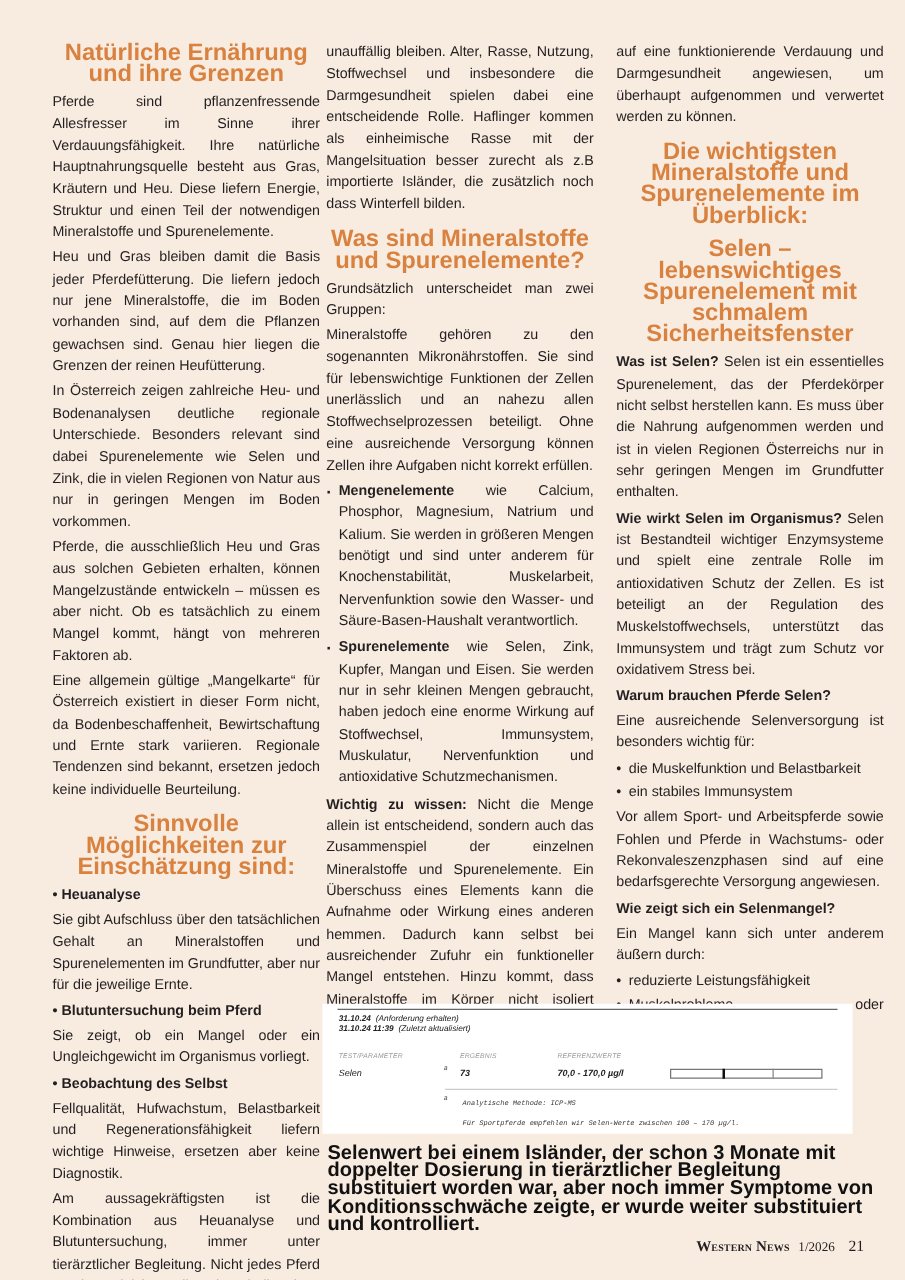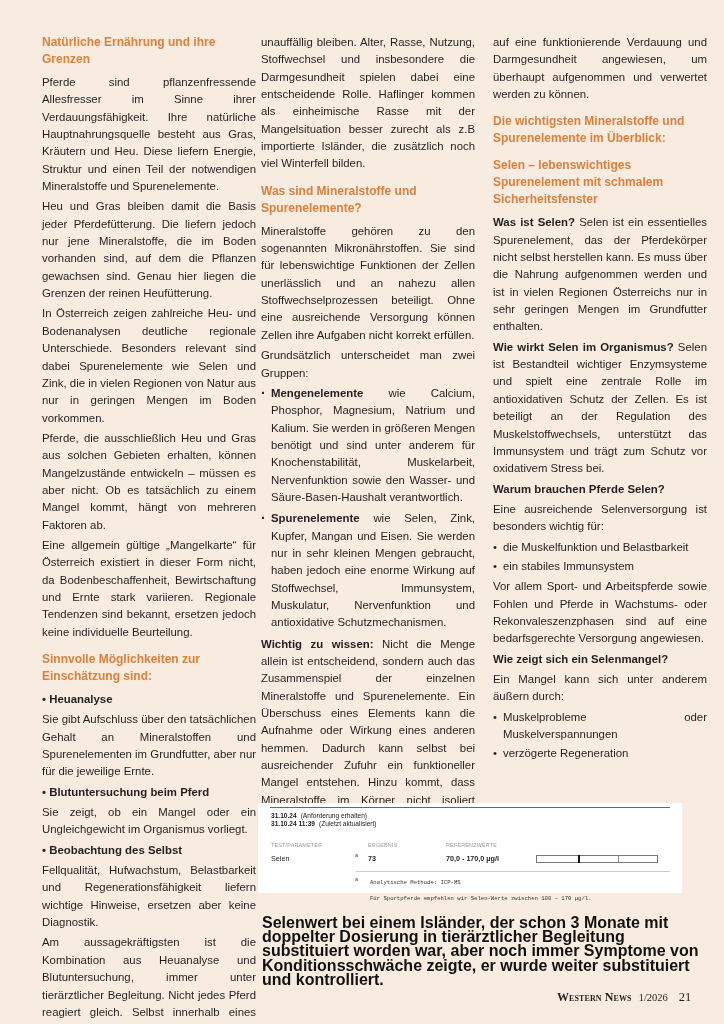--- a/index.html
+++ b/index.html
@@ -17,24 +17,24 @@
     font-size: 11.4px;
     line-height: 17.35px;
     text-align: justify;
     hyphens: manual;
   }
   #col1 { left: 42px; }
   #col2 { left: 261px; }
   #col3 { left: 493px; }
   h2 {
     color: #d9813e;
-    font-size: 12px;
+    font-size: 19px;
     line-height: 17px;
     font-weight: bold;
-    text-align: left;
+    text-align: center;
     margin: 0 0 6px 0;
   }
   .col p { margin: 0 0 3px 0; }
   h2.spaced { margin-top: 10px; }
   .sub {
     font-weight: bold;
     margin: 0;
   }
   b { font-weight: bold; }
   ul.dots { list-style: none; margin: 0 0 3px 0; }
@@ -51,24 +51,25 @@
   }
   ul.mid li::before { content: "\00B7"; font-weight: bold; font-size: 14px; }
   ul.tight li { margin-bottom: 2px; }
 
   
   #lab {
     position: absolute;
     left: 258px;
     top: 803px;
     width: 424px;
-    height: 90px;
+    height: 104px;
     background: #ffffff;
     font-family: "Liberation Sans", sans-serif;
     color: #222;
+    font-style: italic;
   }
   #lab .topline {
     position: absolute; left: 12px; right: 12px; top: 4px;
     border-top: 1.2px solid #666;
   }
   #lab .d1, #lab .d2 {
     position: absolute; left: 13px; font-size: 6.6px; font-weight: bold;
   }
   #lab .d1 { top: 9px; }
   #lab .d2 { top: 17px; }
@@ -132,24 +133,24 @@
   <p class="sub">• Heuanalyse</p>
   <p>Sie gibt Aufschluss über den tatsächlichen Gehalt an Mineralstoffen und Spurenelementen im Grundfutter, aber nur für die jeweilige Ernte.</p>
   <p class="sub">• Blutuntersuchung beim Pferd</p>
   <p>Sie zeigt, ob ein Mangel oder ein Ungleichgewicht im Organismus vorliegt.</p>
   <p class="sub">• Beobachtung des Selbst</p>
   <p>Fellqualität, Hufwachstum, Belastbarkeit und Regenerationsfähigkeit liefern wichtige Hinweise, ersetzen aber keine Diagnostik.</p>
   <p>Am aussagekräftigsten ist die Kombination aus Heuanalyse und Blutuntersuchung, immer unter tierärztlicher Begleitung. Nicht jedes Pferd reagiert gleich. Selbst innerhalb eines Bestandes können einzelne Pferde Auffälligkeiten zeigen, während andere</p>
 </div>
 
 <div id="col2" class="col">
-  <p>unauffällig bleiben. Alter, Rasse, Nutzung, Stoffwechsel und insbesondere die Darmgesundheit spielen dabei eine entscheidende Rolle. Haflinger kommen als einheimische Rasse mit der Mangelsituation besser zurecht als z.B importierte Isländer, die zusätzlich noch viel Winterfell bilden.</p>
+  <p>unauffällig bleiben. Alter, Rasse, Nutzung, Stoffwechsel und insbesondere die Darmgesundheit spielen dabei eine entscheidende Rolle. Haflinger kommen als einheimische Rasse mit der Mangelsituation besser zurecht als z.B importierte Isländer, die zusätzlich noch dass Winterfell bilden.</p>
   <h2 class="spaced">Was sind Mineralstoffe und Spurenelemente?</h2>
+  <p>Grundsätzlich unterscheidet man zwei Gruppen:</p>
   <p>Mineralstoffe gehören zu den sogenannten Mikronährstoffen. Sie sind für lebenswichtige Funktionen der Zellen unerlässlich und an nahezu allen Stoffwechselprozessen beteiligt. Ohne eine ausreichende Versorgung können Zellen ihre Aufgaben nicht korrekt erfüllen.</p>
-  <p>Grundsätzlich unterscheidet man zwei Gruppen:</p>
   <ul class="dots mid">
     <li><b>Mengenelemente</b><span> wie Calcium, Phosphor, Magnesium, Natrium und Kalium. Sie werden in größeren Mengen benötigt und sind unter anderem für Knochenstabilität, Muskelarbeit, Nervenfunktion sowie den Wasser- und Säure-Basen-Haushalt verantwortlich.</span></li>
     <li><b>Spurenelemente</b><span> wie Selen, Zink, Kupfer, Mangan und Eisen. Sie werden nur in sehr kleinen Mengen gebraucht, haben jedoch eine enorme Wirkung auf Stoffwechsel, Immunsystem, Muskulatur, Nervenfunktion und antioxidative Schutzmechanismen.</span></li>
   </ul>
   <p><b>Wichtig zu wissen:</b><span> Nicht die Menge allein ist entscheidend, sondern auch das Zusammenspiel der einzelnen Mineralstoffe und Spurenelemente. Ein Überschuss eines Elements kann die Aufnahme oder Wirkung eines anderen hemmen. Dadurch kann selbst bei ausreichender Zufuhr ein funktioneller Mangel entstehen. Hinzu kommt, dass Mineralstoffe im Körper nicht isoliert wirken. Sie stehen in komplexen Wechselwirkungen zueinander und sind</span></p>
 </div>
 
 <div id="col3" class="col">
   <p>auf eine funktionierende Verdauung und Darmgesundheit angewiesen, um überhaupt aufgenommen und verwertet werden zu können.</p>
   <h2 class="spaced">Die wichtigsten Mineralstoffe und Spurenelemente im Überblick:</h2>
@@ -159,20 +160,21 @@
   <p class="sub">Warum brauchen Pferde Selen?</p>
   <p>Eine ausreichende Selenversorgung ist besonders wichtig für:</p>
   <ul class="dots tight">
     <li>die Muskelfunktion und Belastbarkeit</li>
     <li>ein stabiles Immunsystem</li>
   </ul>
   <p>Vor allem Sport- und Arbeitspferde sowie Fohlen und Pferde in Wachstums- oder Rekonvaleszenzphasen sind auf eine bedarfsgerechte Versorgung angewiesen.</p>
   <p class="sub">Wie zeigt sich ein Selenmangel?</p>
   <p>Ein Mangel kann sich unter anderem äußern durch:</p>
   <ul class="dots tight">
+    <li>reduzierte Leistungsfähigkeit</li>
     <li>Muskelprobleme oder Muskelverspannungen</li>
     <li>verzögerte Regeneration</li>
   </ul>
 </div>
 
 <div id="lab">
   <div class="topline"></div>
   <div class="d1"><b>31.10.24</b><span>(Anforderung erhalten)</span></div>
   <div class="d2"><b>31.10.24 11:39</b><span>(Zuletzt aktualisiert)</span></div>
   <div class="hdr" style="left:13px;">TEST/PARAMETER</div>

